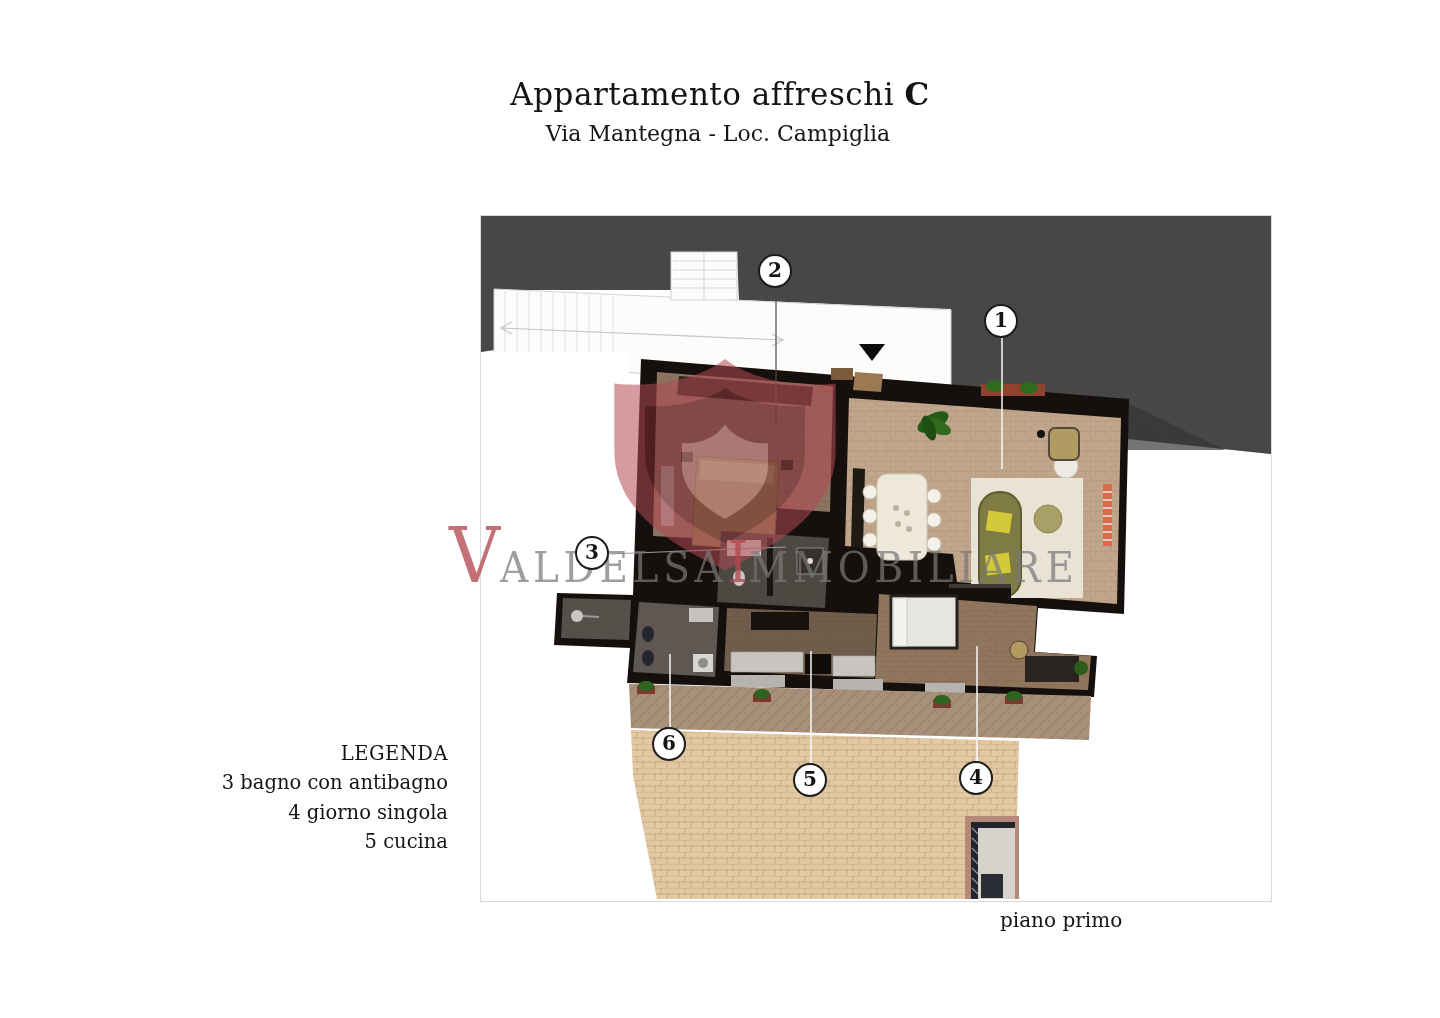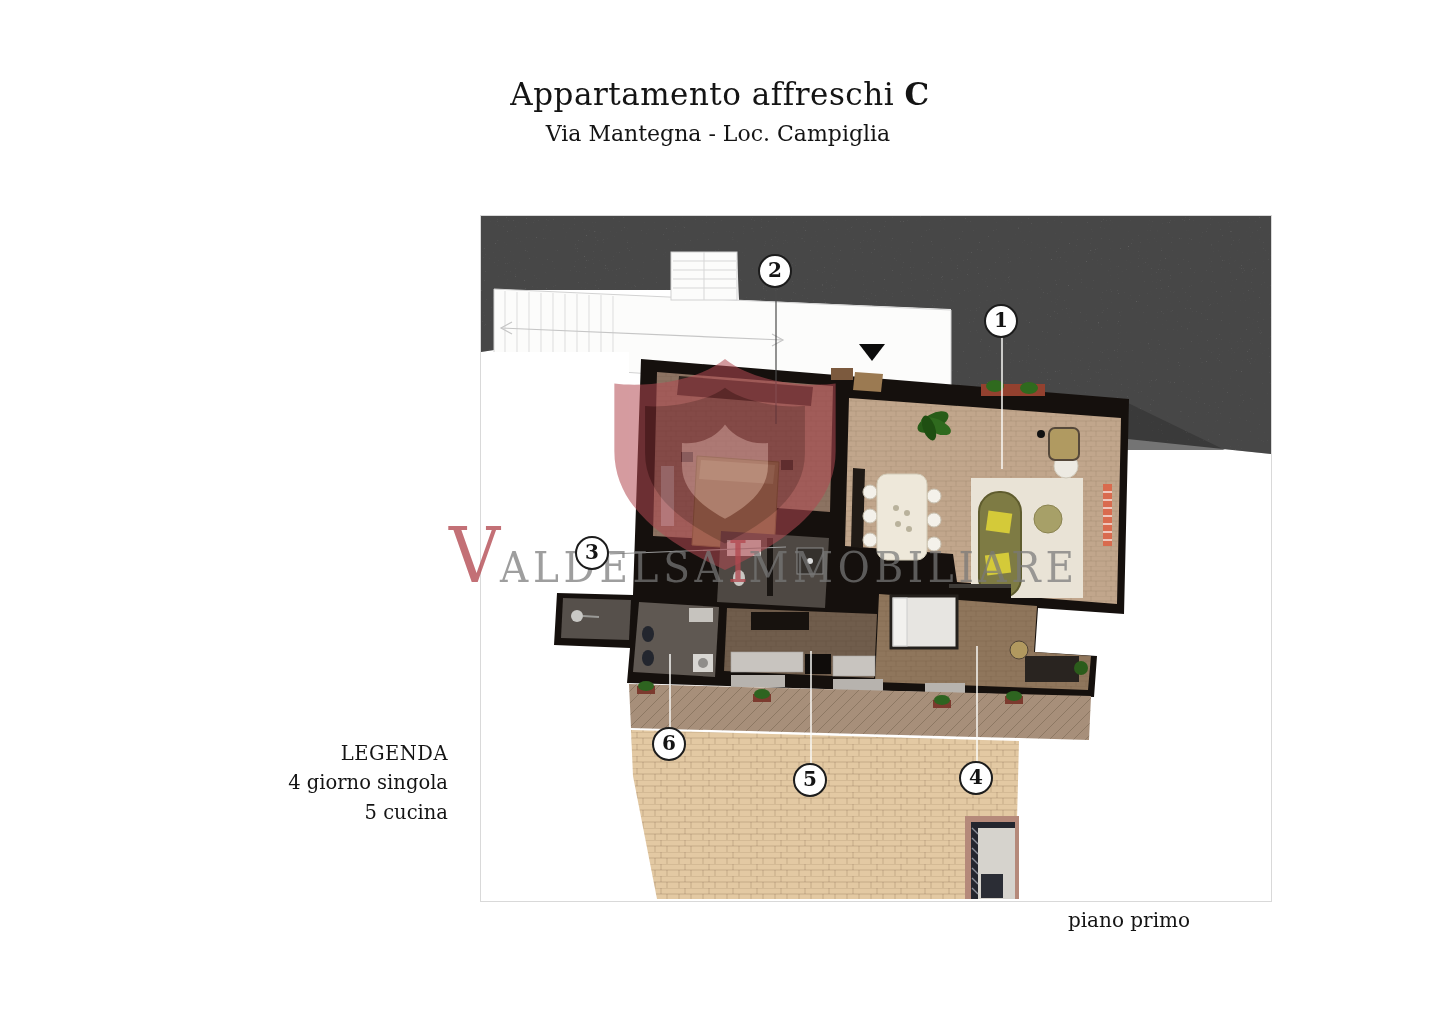--- a/index.html
+++ b/index.html
@@ -25,21 +25,21 @@
   
   .callout{position:absolute;width:34px;height:34px;border-radius:50%;background:#ffffff;
            border:2px solid #1c1c1c;box-sizing:border-box;text-align:center;
            font-size:20px;font-weight:700;line-height:29px;z-index:30;}
   
   .legend{position:absolute;left:100px;top:703px;width:348px;text-align:right;
           font-size:19.5px;line-height:29.4px;margin-top:36px;}
   .legend .heading{letter-spacing:.5px;}
   .legend .legend-item span{display:inline;}
   
-  .floor-label{position:absolute;left:1000px;top:908px;width:258px;text-align:center;font-size:20px;}
+  .floor-label{position:absolute;left:1000px;top:908px;width:258px;text-align:left;font-size:20px;}
 </style>
 </head>
 <body>
 
 <div class="page">
 
   <div class="header">
     <h1><span>Appartamento affreschi </span><span class="bold">C</span></h1>
     <div class="subtitle">Via Mantegna - Loc. Campiglia</div>
   </div>
@@ -264,19 +264,20 @@
 
   <div class="callout" style="left:984px;top:304px;">1</div>
   <div class="callout" style="left:758px;top:254px;">2</div>
   <div class="callout" style="left:575px;top:536px;">3</div>
   <div class="callout" style="left:959px;top:761px;">4</div>
   <div class="callout" style="left:793px;top:763px;">5</div>
   <div class="callout" style="left:652px;top:727px;">6</div>
 
   <div class="legend">
     <div class="heading">LEGENDA</div>
+    <div class="legend-item"><span>3</span> <span>bagno con antibagno</span></div>
     <div class="legend-item"><span>4</span> <span>giorno singola</span></div>
     <div class="legend-item"><span>5</span> <span>cucina</span></div>
   </div>
 
   <div class="floor-label">piano primo</div>
 
 </div>
 
 </body></html>

